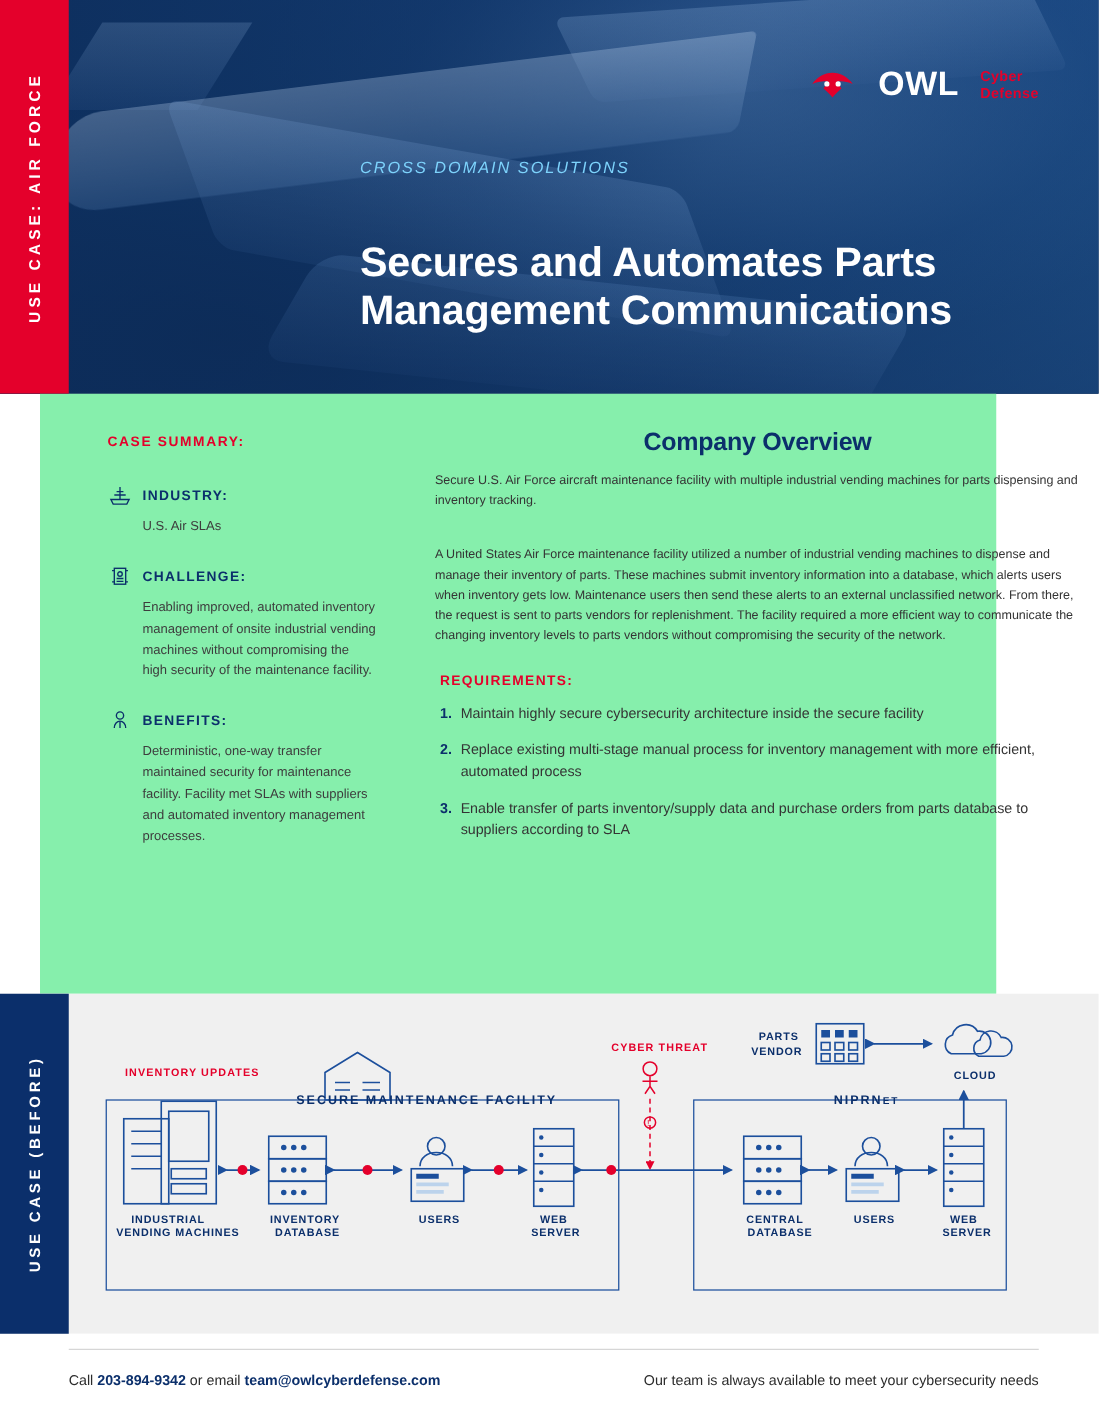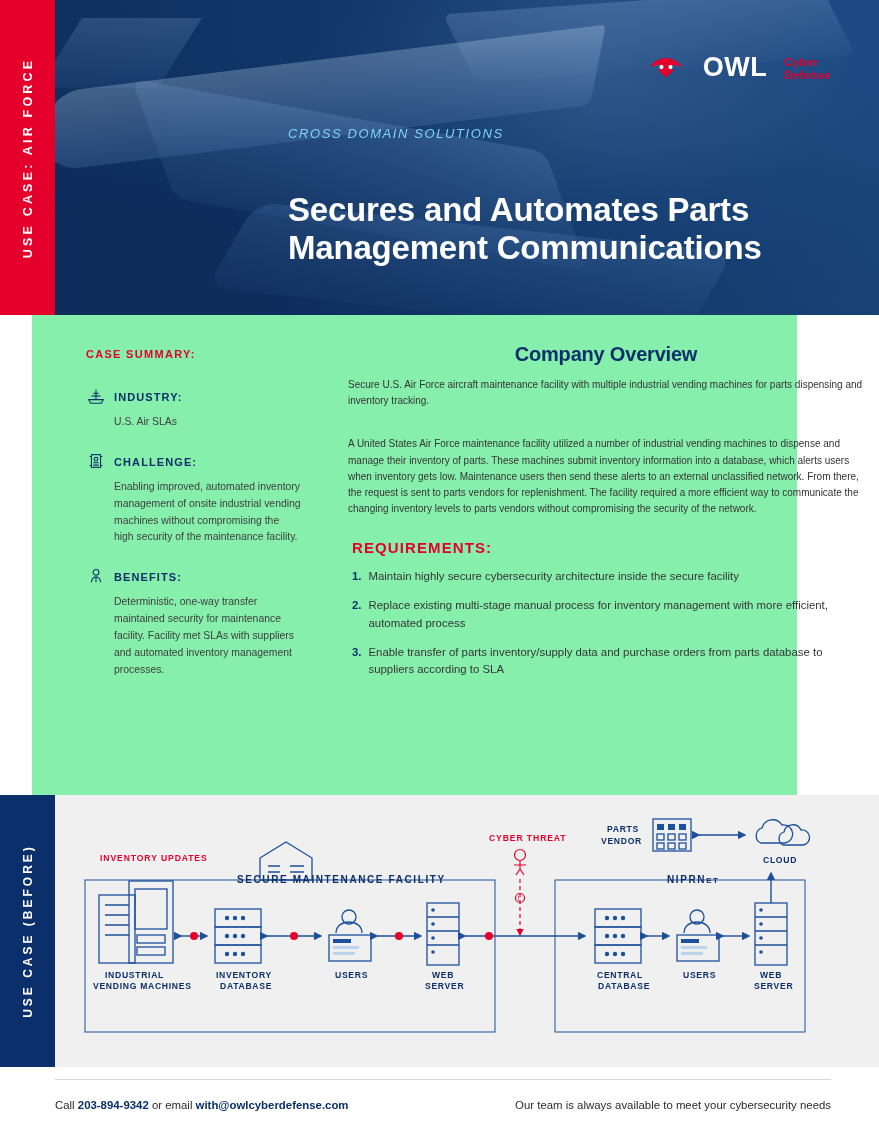--- a/index.html
+++ b/index.html
@@ -200,21 +200,21 @@
   }
   .para {
     color: #343434;
     font-size: 10px;
     line-height: 1.62;
     margin: 0 0 27px 0;
   }
   .para.tight { margin-bottom: 22px; }
   .req-label {
     color: #e4002b;
-    font-size: 15px;
+    font-size: 11px;
     font-weight: bold;
     letter-spacing: 1.1px;
     margin: 0 0 12px 4px;
   }
   .req-list { margin: 0; padding: 0; list-style: none; }
   .req-item {
     display: flex;
     gap: 7px;
     margin: 0 0 12px 4px;
     font-size: 11.4px;
@@ -567,16 +567,16 @@
       <circle cx="239" cy="141" r="4" fill="#e4002b"></circle>
       <circle cx="344" cy="141" r="4" fill="#e4002b"></circle>
       <circle cx="434" cy="141" r="4" fill="#e4002b"></circle>
     </g>
   </svg>
 </div>
 
 <div class="footer">
   <div class="footer-rule"></div>
   <div class="footer-left">
-    <span>Call </span><b>203-894-9342</b><span> or email </span><b>with@owlcyberdefense.com</b>
+    <span>Call </span><b>203-894-9342</b><span> or email </span><b>team@owlcyberdefense.com</b>
   </div>
   <div class="footer-right">Our team is always available to meet your cybersecurity needs</div>
 </div>
 
 </body></html>

